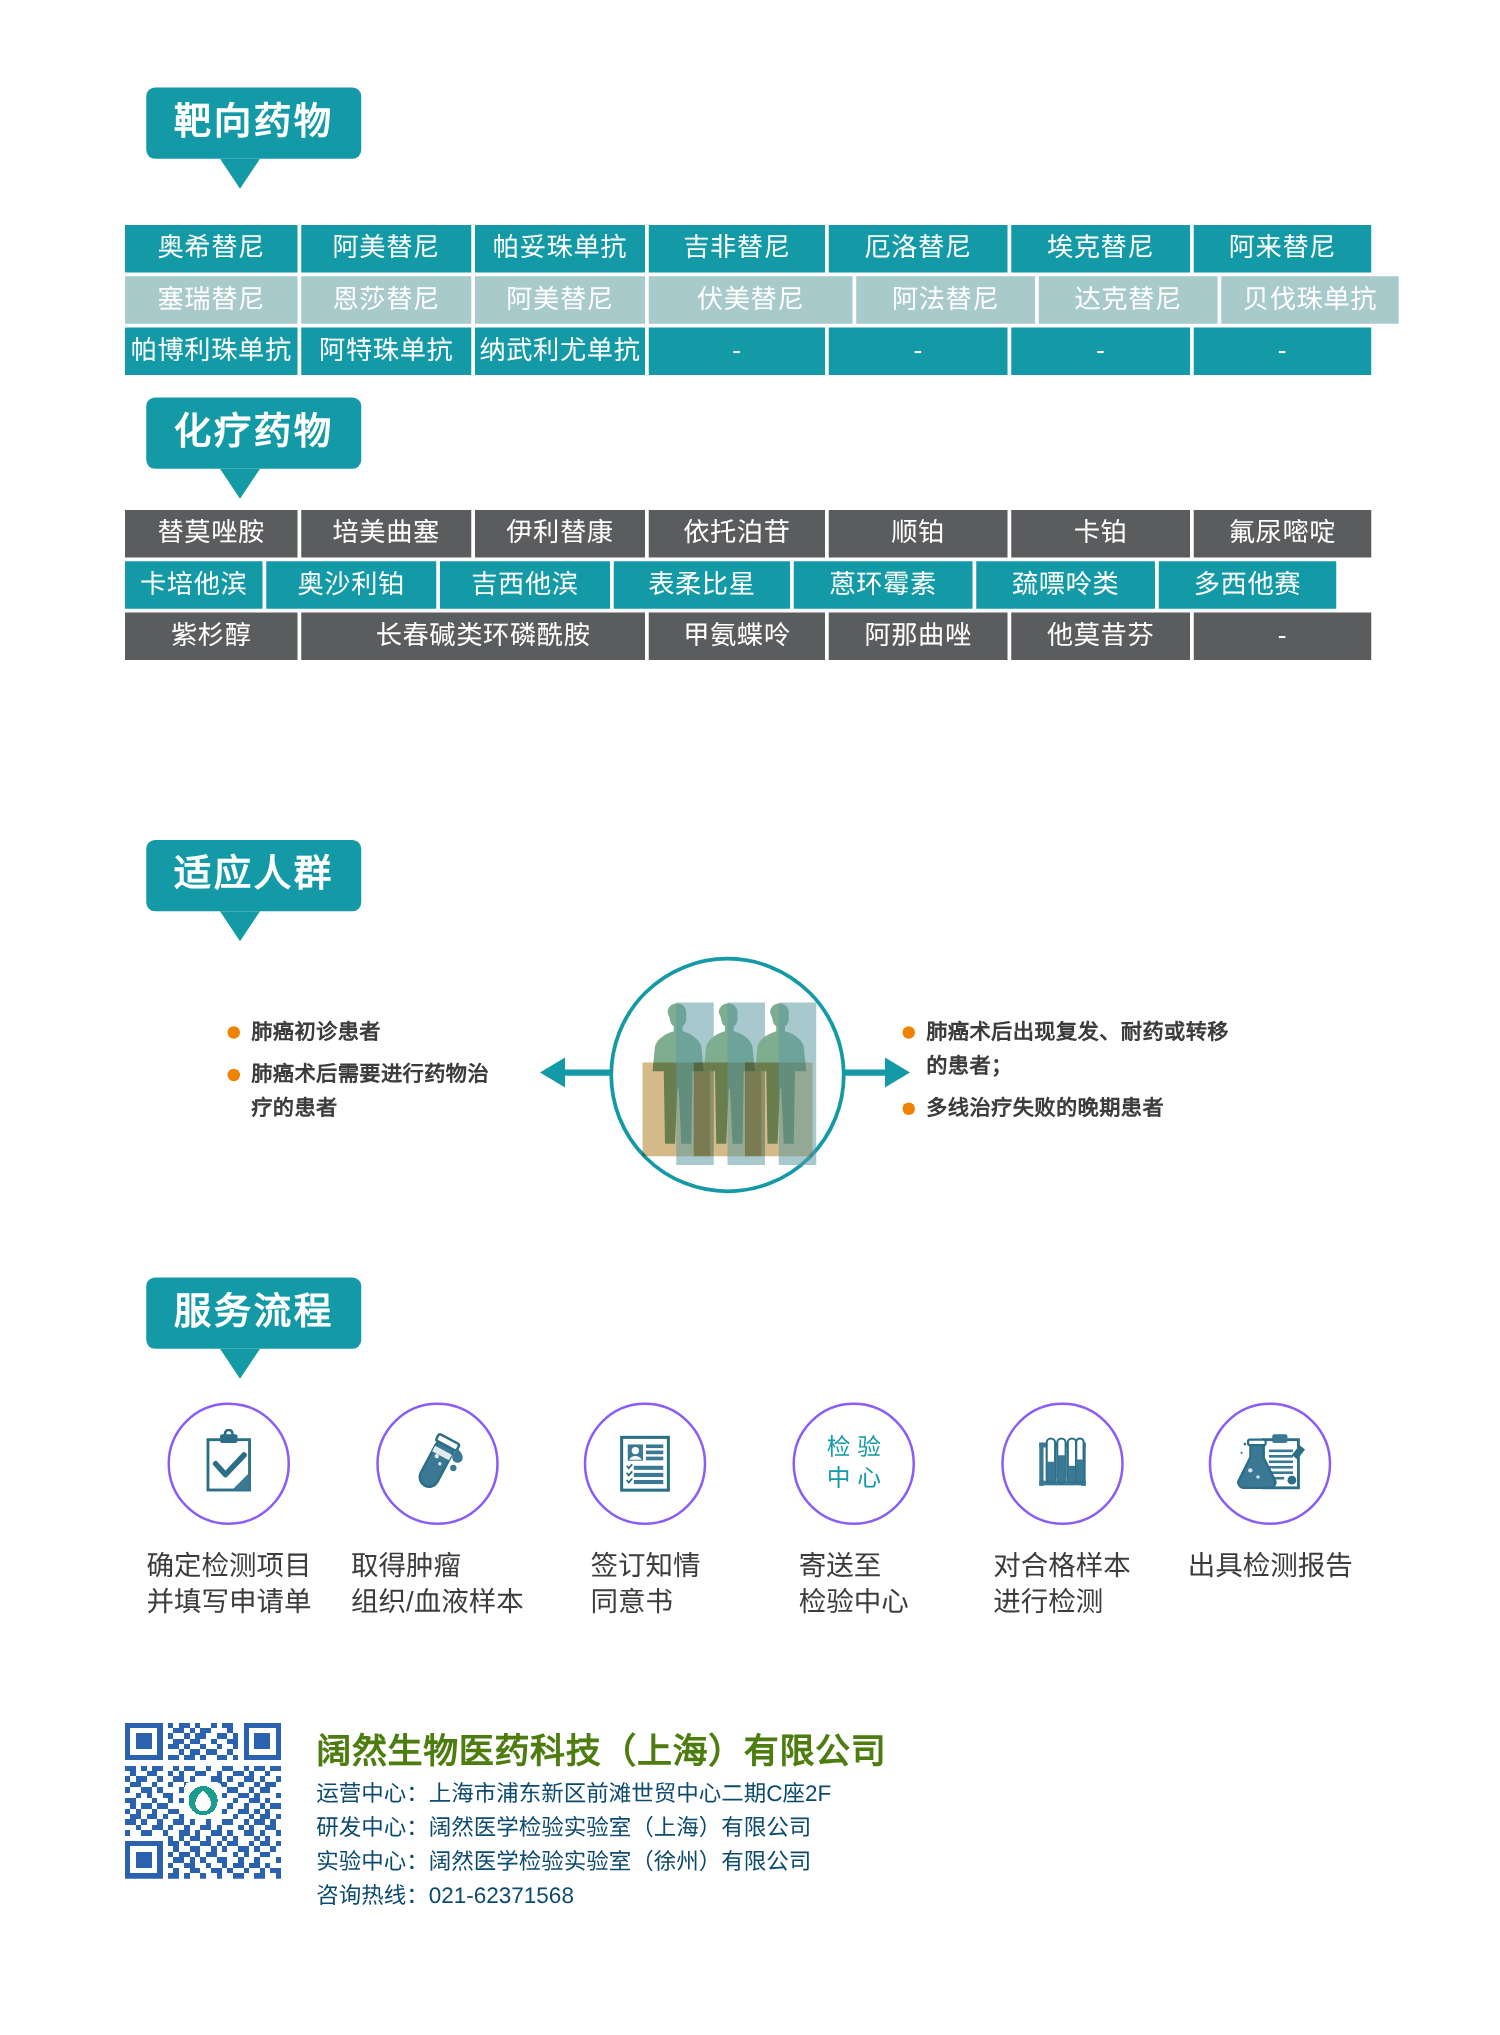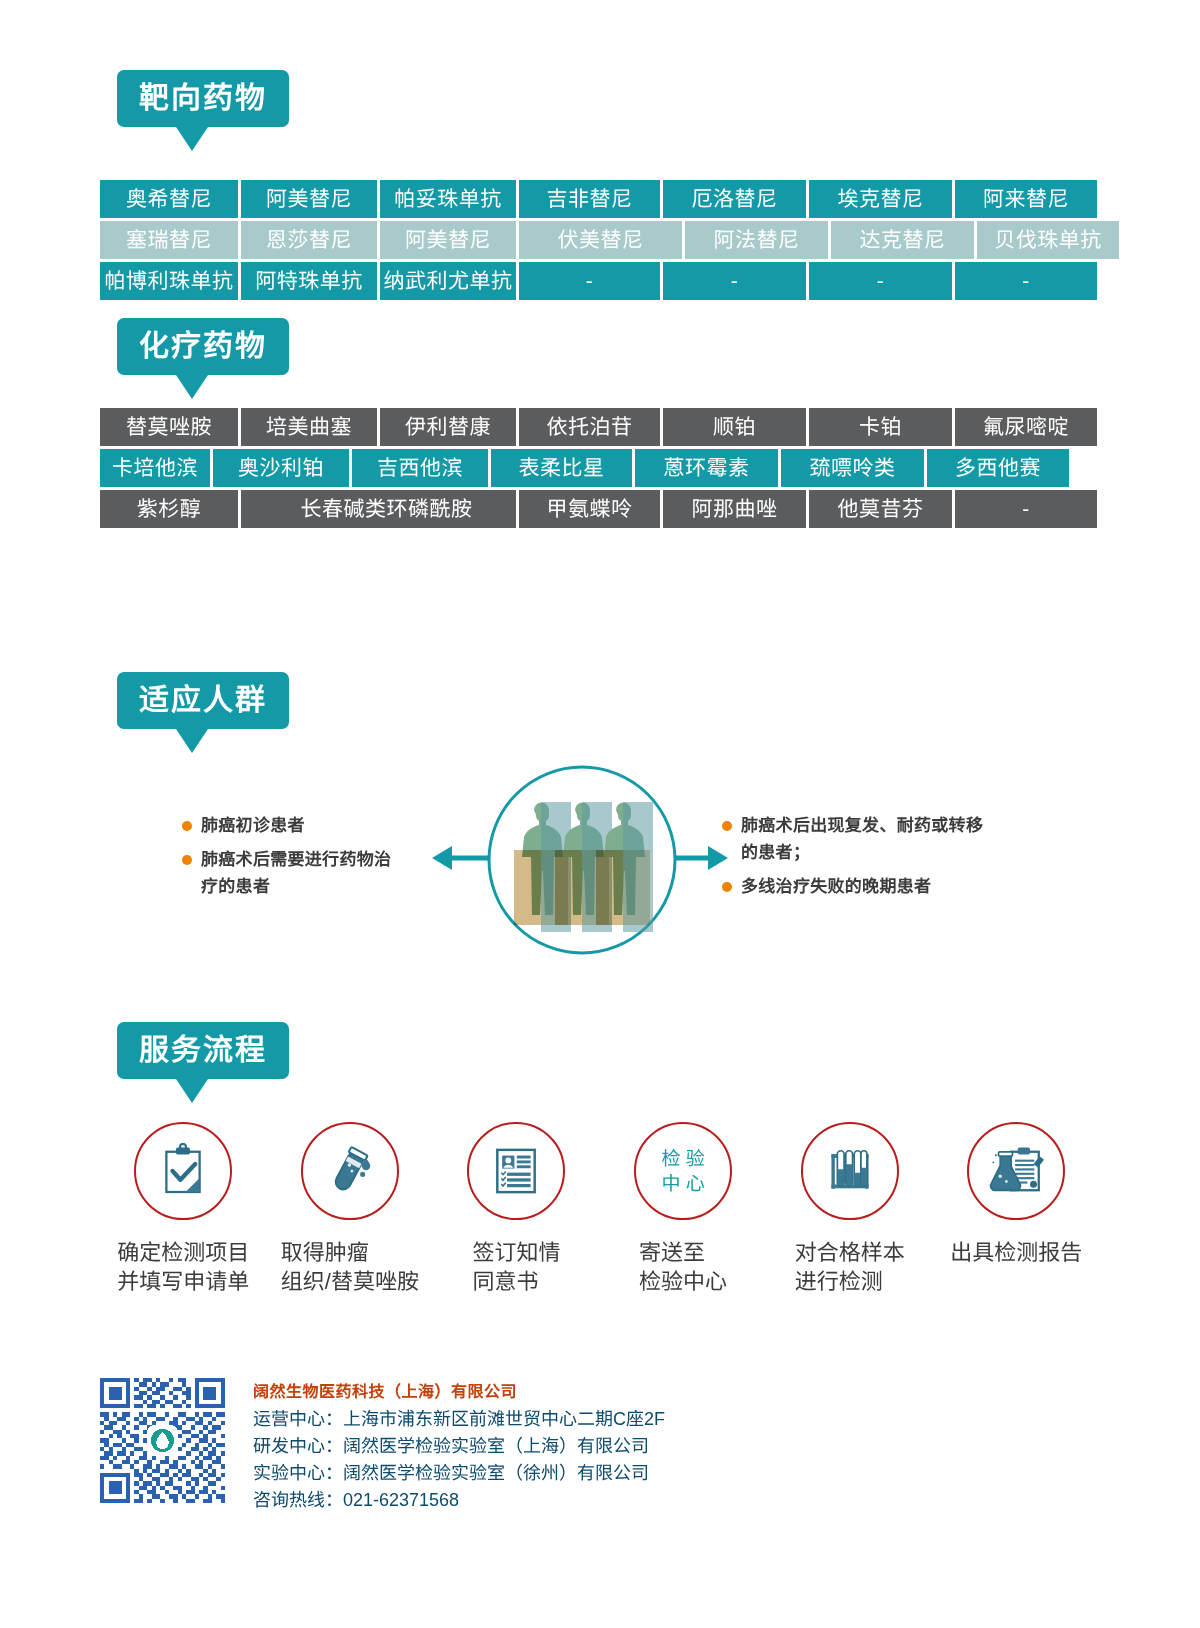--- a/index.html
+++ b/index.html
@@ -76,37 +76,37 @@
   .bullet-text.two-line{max-width:205px;}
   .bullet-text.two-line-r{max-width:248px;}
 
   .pop-figure{position:absolute;left:478px;top:760px;width:200px;height:200px;}
 
   
   .flow{position:absolute;left:100px;top:1122px;width:1000px;display:flex;}
   .flow-step{width:166.6px;display:flex;flex-direction:column;align-items:center;}
   .flow-circle{
     width:98px;height:98px;border-radius:50%;
-    border:2px solid #b91c1c;
+    border:2px solid #8b5cf6;
     display:flex;align-items:center;justify-content:center;
     box-sizing:border-box;
     background:#fff;
   }
   .flow-label{
     margin-top:18px;
     font-size:22px;line-height:29px;
     color:#3c3c3c;white-space:nowrap;
   }
 
   
   .footer{position:absolute;left:100px;top:1378px;display:flex;}
   .qr{width:125px;height:125px;position:relative;}
   .footer-text{margin-left:28px;}
   .company{
-    color:#c2410c;font-size:16px;font-weight:bold;
+    color:#4d7c0f;font-size:28px;font-weight:bold;
     letter-spacing:0.5px;margin-bottom:4px;
   }
   .addr{font-size:18px;line-height:27px;color:#0c4a6e;}
 </style>
 </head>
 <body>
 
 <div class="page">
 
   <div class="tag-wrap" style="left:100px;top:70px;">
@@ -269,21 +269,21 @@
         <path d="M22 18 h18 v6 h-18z" fill="#fff" opacity="0.85"></path>
         <circle cx="28" cy="26" r="2" fill="#dff1f4"></circle>
         <circle cx="34" cy="31" r="1.6" fill="#dff1f4"></circle>
       </g>
       <path d="M51 17 c3 4 5 6.5 5 9 a5 5 0 0 1 -10 0 c0 -2.5 2 -5 5 -9z" fill="#3a7893"></path>
       <circle cx="47" cy="36" r="3" fill="#3a7893"></circle>
     </svg>
         </div>
         <div class="flow-label">
           <div>取得肿瘤</div>
-          <div>组织/替莫唑胺</div>
+          <div>组织/血液样本</div>
         </div>
       </div>
       <div class="flow-step">
         <div class="flow-circle">
           <svg viewBox="0 0 64 64" width="52" height="54">
       <rect x="9" y="6" width="46" height="52" fill="#fff" stroke="#2b6e86" stroke-width="3"></rect>
       <rect x="15" y="13" width="15" height="16" fill="#3a7893"></rect>
       <circle cx="22.5" cy="19" r="3.6" fill="#fff"></circle>
       <path d="M16.5 28 a6.5 6 0 0 1 12 0z" fill="#fff"></path>
       <rect x="33" y="13" width="17" height="3.6" fill="#3a7893"></rect>

